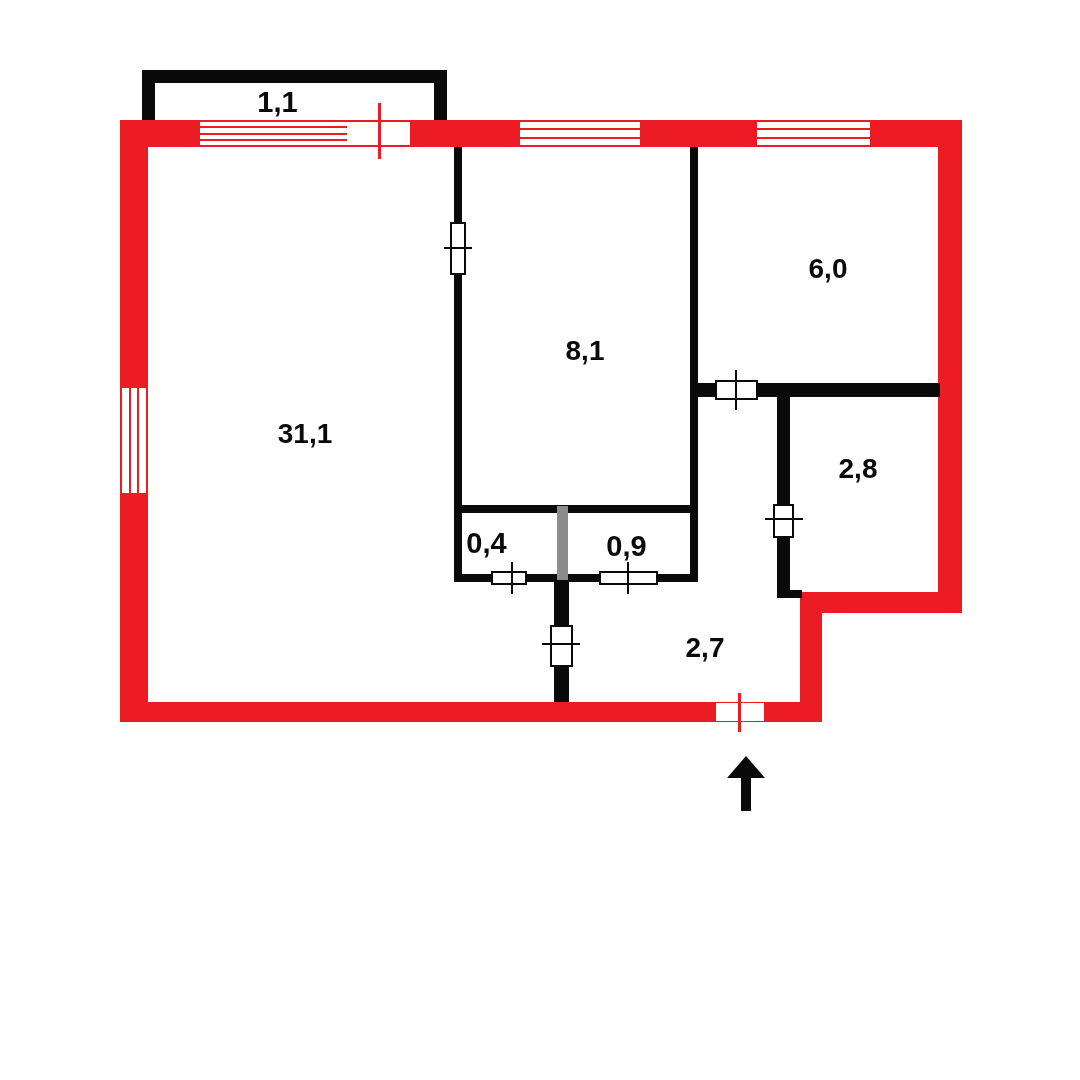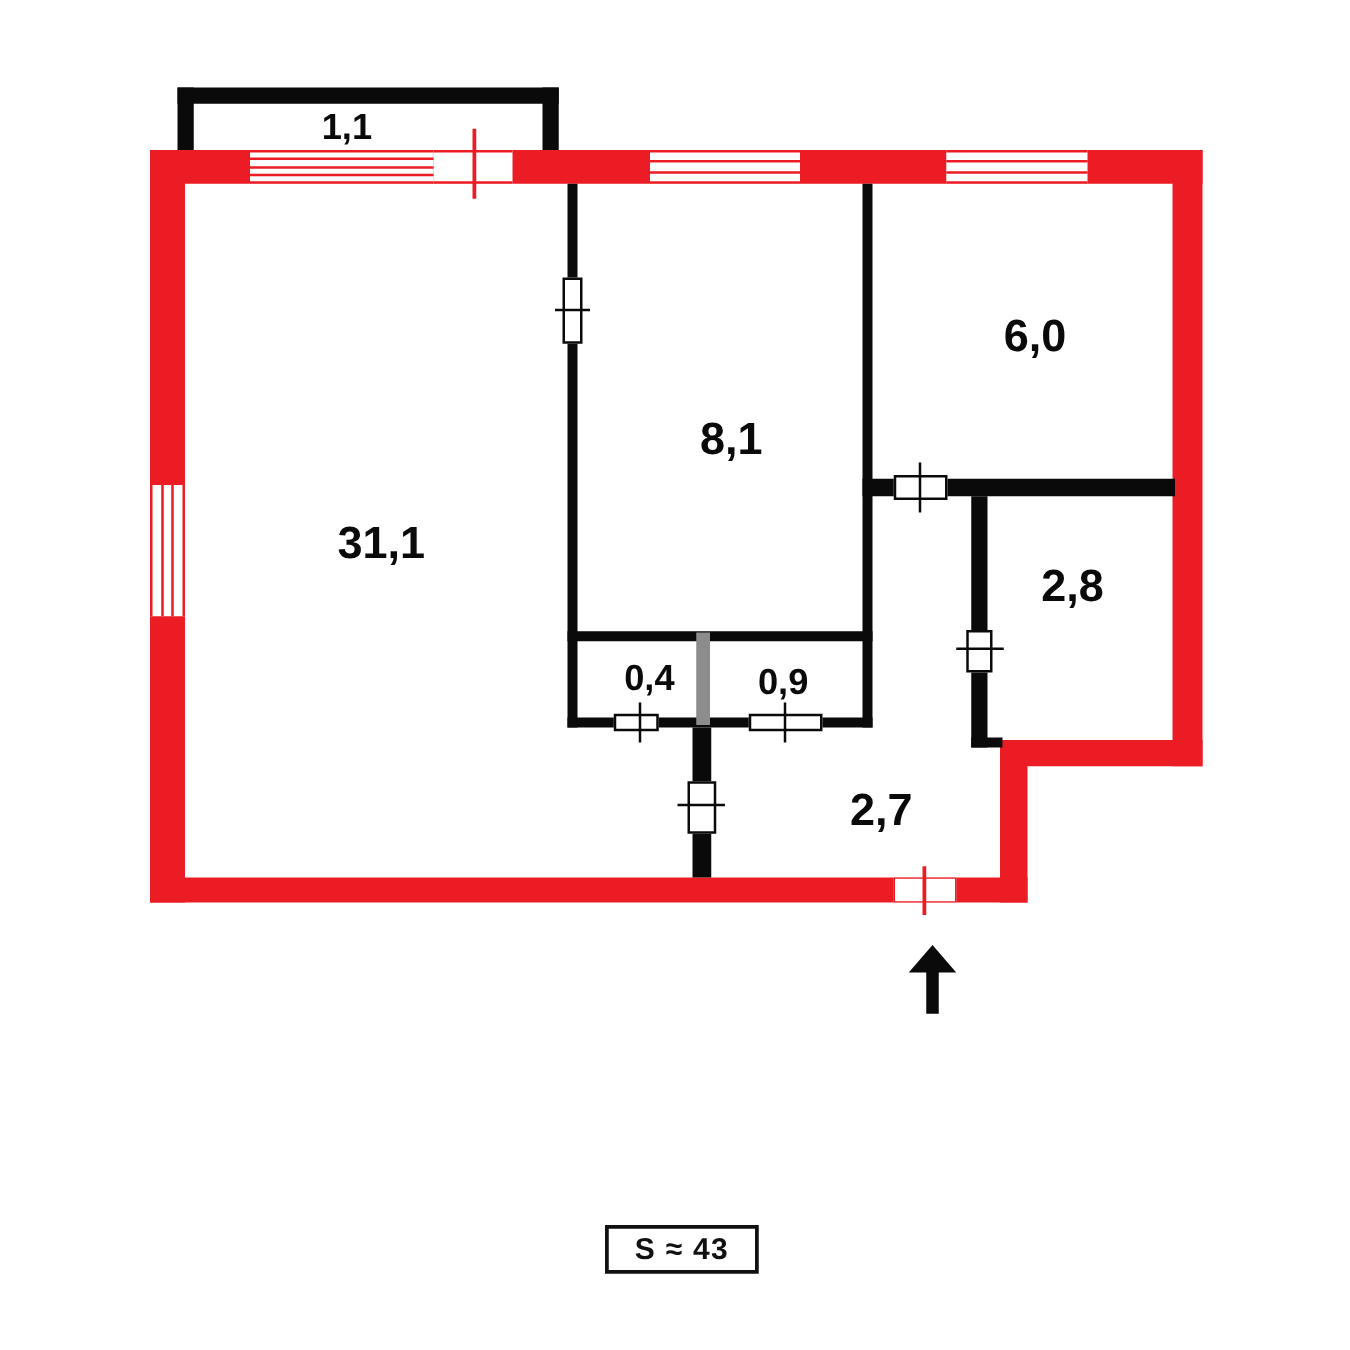--- a/index.html
+++ b/index.html
@@ -27,21 +27,21 @@
   .win-v .wl{width:2px;height:100%;background:var(--exterior-wall);}
   
   .door-b{position:absolute;background:#fff;border:2px solid var(--interior-wall);
     box-sizing:border-box;z-index:3;}
   .door-r{position:absolute;background:#fff;border:1px solid var(--exterior-wall);
     box-sizing:border-box;z-index:3;}
   .tick-b{position:absolute;background:var(--interior-wall);z-index:4;}
   .tick-r{position:absolute;background:var(--exterior-wall);z-index:4;}
   
   .room-label{position:absolute;z-index:5;color:#0a0a0a;font-weight:700;
-    font-size:36px;text-align:center;line-height:36px;}
+    font-size:28px;text-align:center;line-height:36px;}
   .room-label.small{font-size:29px;}
   .watermark{position:absolute;z-index:1;font-weight:700;color:#000;opacity:0.055;
     font-size:96px;letter-spacing:3px;}
   
   .arrow{position:absolute;z-index:4;width:38px;height:56px;}
   .arrow .head{position:absolute;left:0;top:0;width:0;height:0;
     border-left:19px solid transparent;border-right:19px solid transparent;
     border-bottom:22px solid var(--interior-wall);}
   .arrow .shaft{position:absolute;left:14px;top:21px;width:10px;height:34px;
     background:var(--interior-wall);}
@@ -116,26 +116,23 @@
   <div class="door-b" style="left:550px;top:625px;width:23px;height:42px;"></div>
   <div class="tick-b" style="left:542px;top:643px;width:38px;height:2px;"></div>
 
   <div class="door-r" style="left:715px;top:702px;width:50px;height:20px;"></div>
   <div class="tick-r" style="left:738px;top:693px;width:3px;height:39px;"></div>
 
   <div class="room-label" style="left:250px;top:416px;width:110px;">31,1</div>
   <div class="room-label" style="left:530px;top:333px;width:110px;">8,1</div>
   <div class="room-label" style="left:773px;top:251px;width:110px;">6,0</div>
   <div class="room-label" style="left:803px;top:451px;width:110px;">2,8</div>
-  <div class="room-label small" style="left:482px;top:525px;width:75px;text-align:center;">0,4</div>
+  <div class="room-label small" style="left:449px;top:525px;width:75px;text-align:center;">0,4</div>
   <div class="room-label small" style="left:589px;top:528px;width:75px;">0,9</div>
   <div class="room-label" style="left:650px;top:630px;width:110px;">2,7</div>
 
   <div class="arrow" style="left:727px;top:756px;">
     <div class="head"></div>
     <div class="shaft"></div>
   </div>
 
-  <div class="total-box" style="left:484px;top:980px;width:117px;height:33px;">
-    <span>S ≈ 43</span>
-  </div>
 
 </div>
 
 </body></html>

